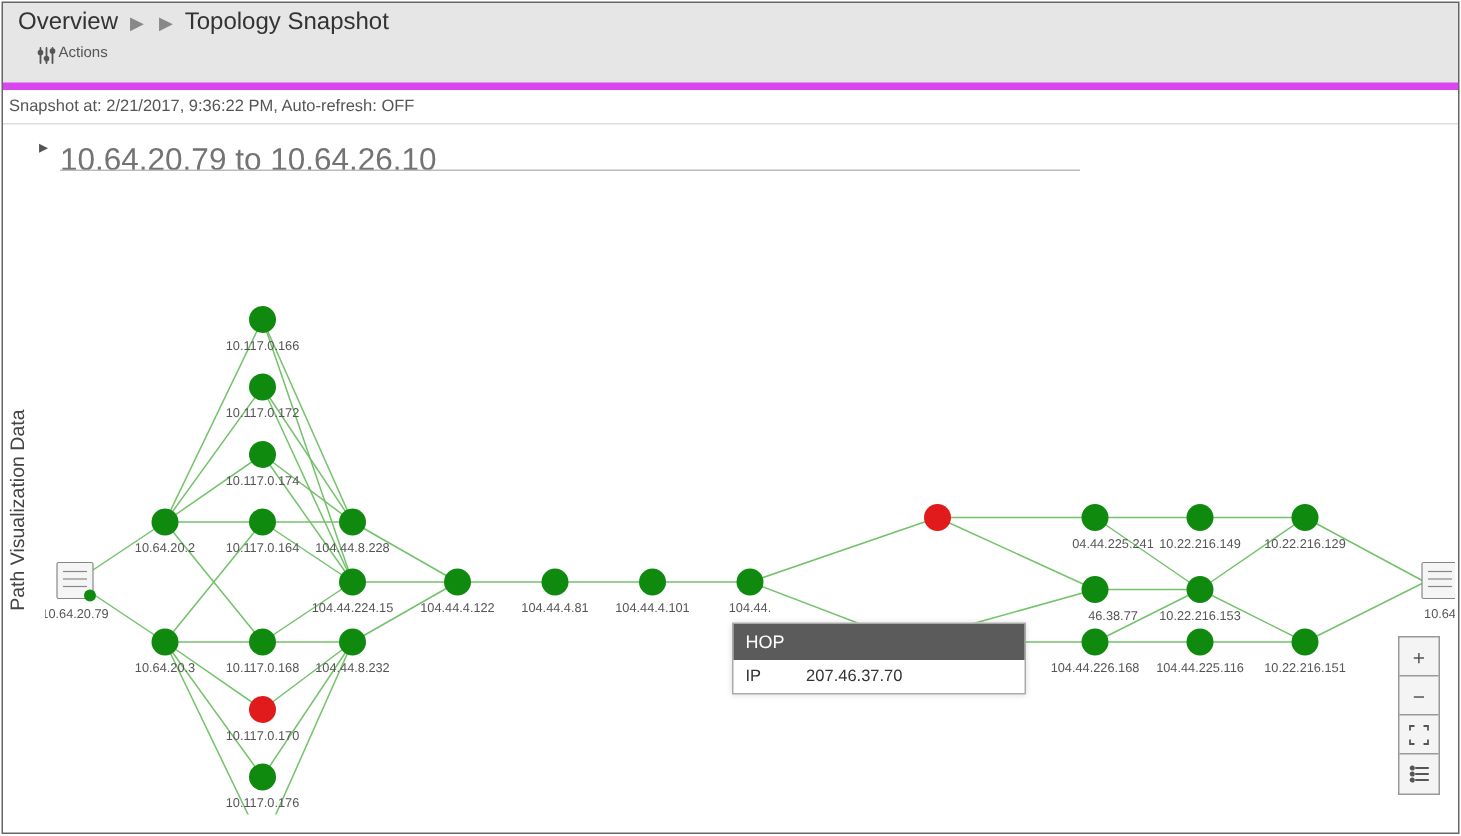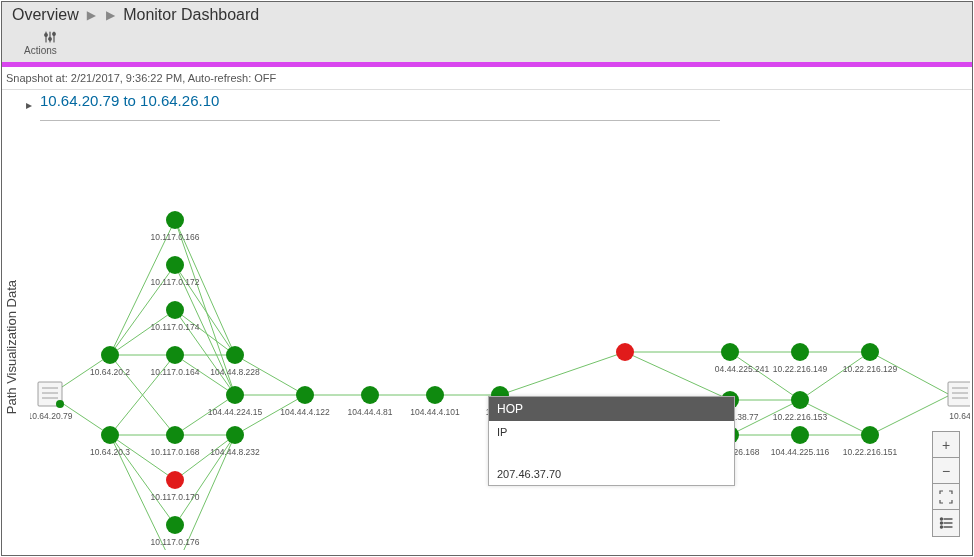--- a/index.html
+++ b/index.html
@@ -40,22 +40,22 @@
   .breadcrumb .sep {
     color: #888;
     font-size: 12px;
     padding: 0 2px;
   }
   .toolbar {
     padding: 6px 0 4px 12px;
   }
   .action-btn {
     display: inline-flex;
-    flex-direction: column;
-    align-items: flex-end;
+    flex-direction: row;
+    align-items: flex-start;
     font-size: 10px;
     color: #555;
     cursor: pointer;
     gap: 1px;
   }
   .sliders-icon {
     width: 14px; height: 14px;
     display:flex; align-items:center; justify-content:center;
   }
 
@@ -85,23 +85,23 @@
     position: absolute;
     left: 24px;
     top: 8px;
     font-size: 12px;
     color: #555;
     cursor: pointer;
   }
   .panel-title {
     position: absolute;
     left: 38px;
-    top: 2px;
-    font-size: 15px;
-    color: #0369a1;
+    top: 12px;
+    font-size: 21px;
+    color: #737373;
   }
   .title-underline {
     position: absolute;
     left: 38px;
     top: 30px;
     width: 680px;
     border-bottom: 1px solid #bbb;
   }
 
   svg.graph {
@@ -124,39 +124,38 @@
     stroke: #888;
     stroke-width: 0.8;
   }
   .host-line { stroke:#888; stroke-width:0.8; }
   .host-dot { fill:#0f8a0f; }
 
   
   .tooltip {
     position: absolute;
     left: 486px;
-    top: 306px;
-    width: 247px;
+    top: 332px;
+    width: 196px;
     background: #fff;
     border: 1px solid #aaa;
     box-shadow: 0 0 4px rgba(0,0,0,.15);
     font-size: 11px;
   }
   .tooltip-header {
     background: #5b5b5b;
     color: #fff;
     padding: 5px 8px;
     font-size: 12px;
   }
   .tooltip-body {
     display: flex;
     padding: 5px 8px;
     gap: 30px;
     color: #333;
-    flex-direction: column;
   }
 
   
   .zoom-controls {
     position: absolute;
     right: 12px;
     bottom: 8px;
     width: 28px;
     border: 1px solid #999;
     background: #f4f4f4;
@@ -174,21 +173,21 @@
 </style>
 </head>
 <body>
 
 <div class="frame">
   <div class="header">
     <div class="breadcrumb">
       <span>Overview</span>
       <span class="sep">▶</span>
       <span class="sep">▶</span>
-      <span>Monitor Dashboard</span>
+      <span>Topology Snapshot</span>
     </div>
     <div class="toolbar">
       <div class="action-btn">
         <span class="sliders-icon">
           <svg viewBox="0 0 14 14">
               <g stroke="#555" stroke-width="1.2" stroke-linecap="round">
             <line x1="3" y1="2" x2="3" y2="12"></line>
                 <circle cx="3" cy="5" r="1.3" fill="#555"></circle>
             <line x1="7" y1="2" x2="7" y2="12"></line>
                 <circle cx="7" cy="9" r="1.3" fill="#555"></circle>

